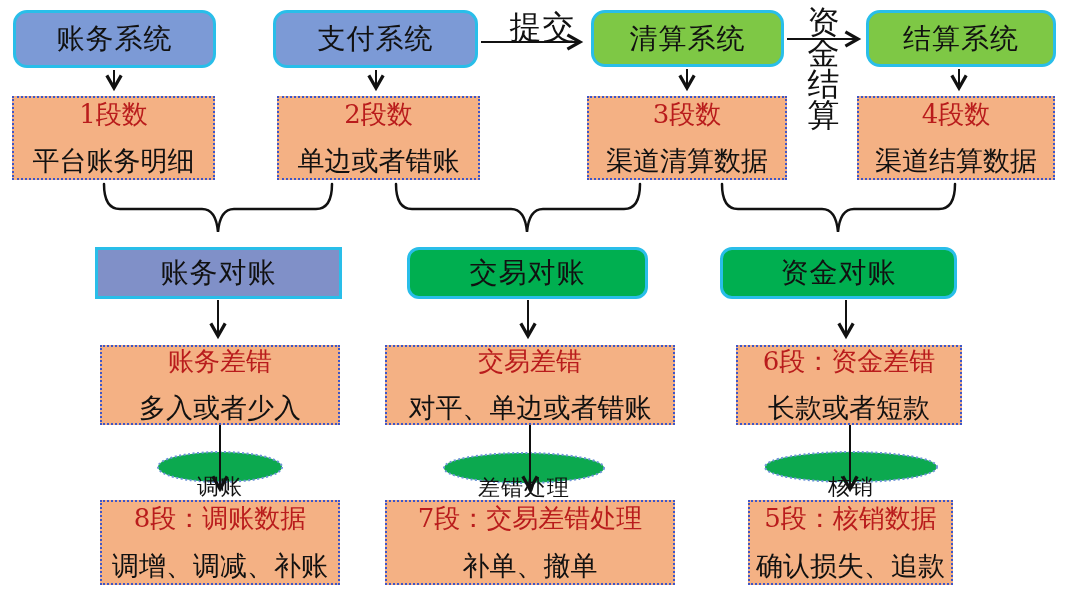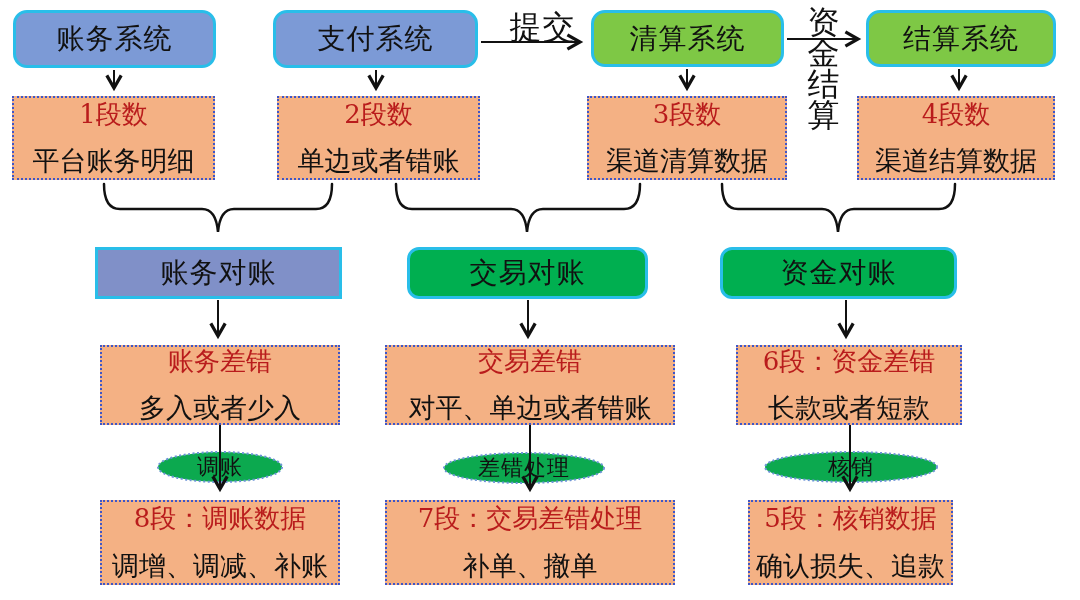--- a/index.html
+++ b/index.html
@@ -28,21 +28,21 @@
   }
   .databox .tag{color:#b91c1c;font-size:26px;}
   .databox .desc{color:#111;font-size:27px;margin-top:14px;}
   
   .flowlabel{
     color:#111;font-size:32px;text-align:center;line-height:31px;letter-spacing:1px;
   }
   
   .ell-label{
     position:absolute;transform:translate(-50%,-50%);
-    color:#111;font-size:22px;white-space:nowrap;letter-spacing:1px;
+    color:#111;font-size:22px;white-space:nowrap;letter-spacing:1px;margin-top:20px;
   }
 </style>
 </head>
 <body>
 
 <div class="canvas">
 
   <svg class="connectors" viewBox="0 0 1080 600">
     <defs>
       <marker id="ah" viewBox="0 0 10 10" refX="8" refY="5" markerWidth="9" markerHeight="9" orient="auto">

